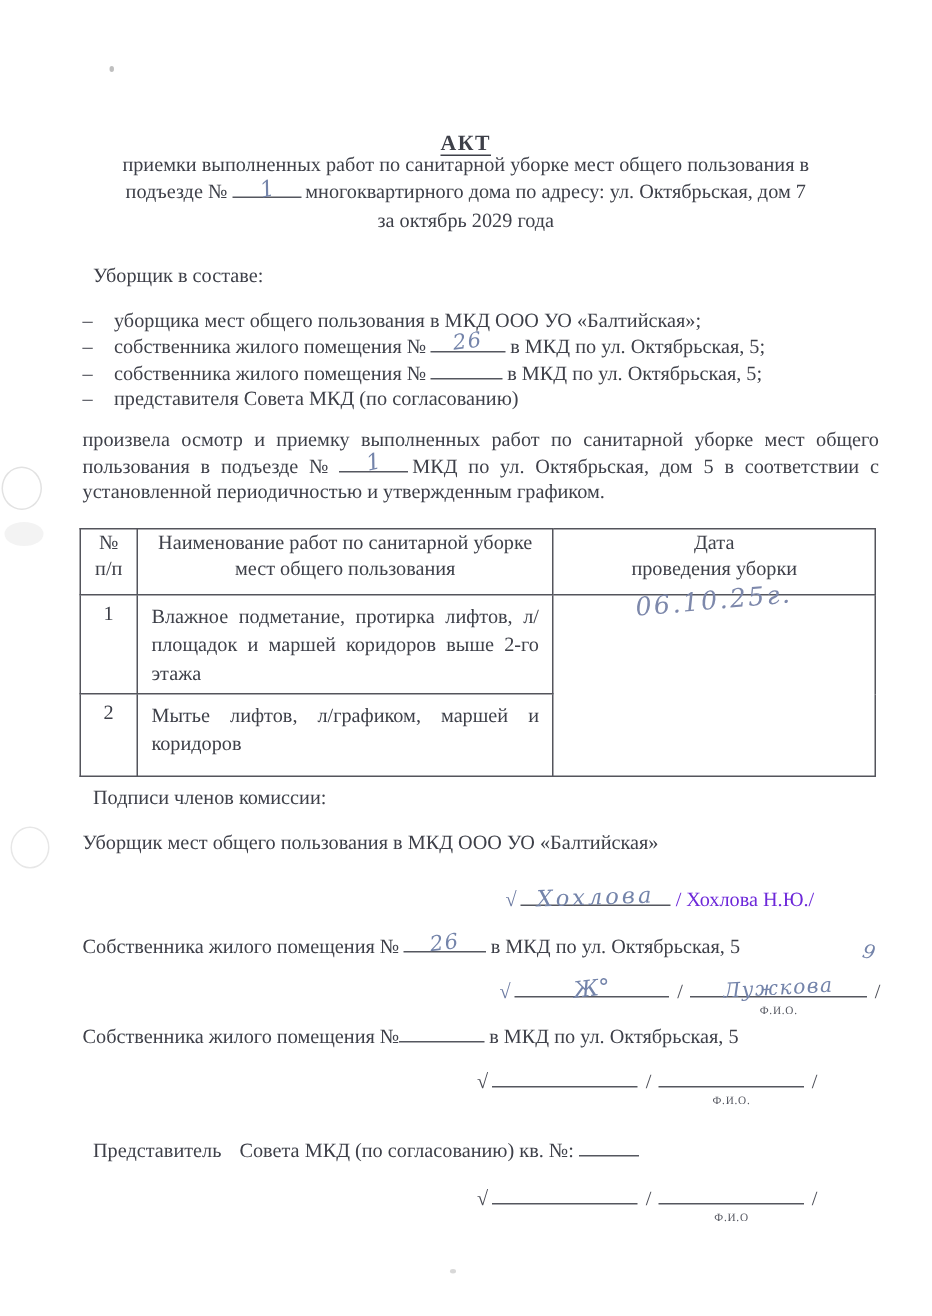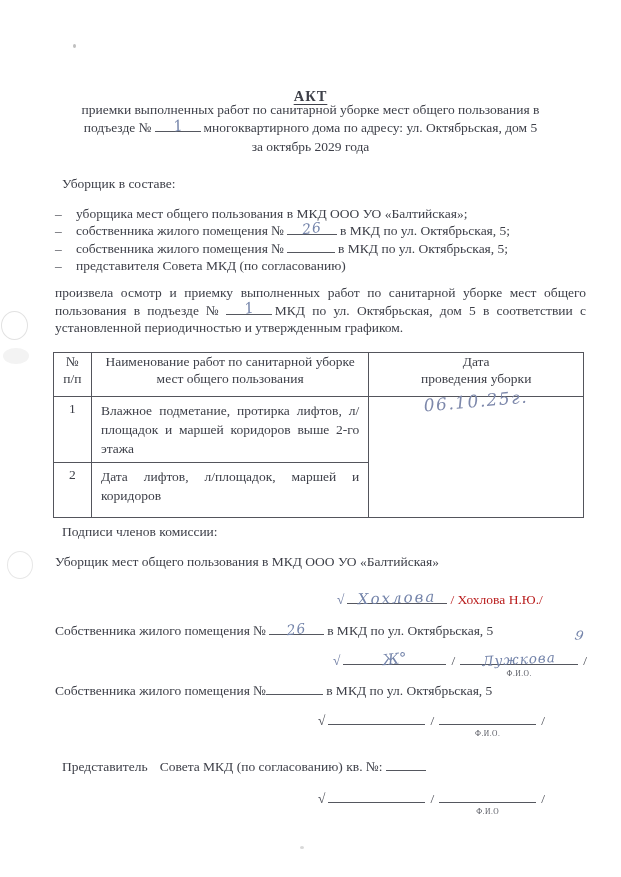--- a/index.html
+++ b/index.html
@@ -52,21 +52,21 @@
   .sig-heading { top:524px; }
   .cleaner-label { top:554px; left:55px; }
   .sigline { white-space:nowrap; line-height:16px; }
   .sig1 { top:592px; left:337px; }
   .sig2 { top:653px; left:333px; }
   .sig3 { top:713px; left:318px; }
   .sig4 { top:791px; left:318px; }
   .tick-hand { color:#6e7ca3; }
   .tick-print { color:#4a4c55; }
   .slash { color:#4a4c55; padding:0 2px; }
-  .sig-name-typed { color:#b91c1c; }
+  .sig-name-typed { color:#6d28d9; }
   .fio { position:absolute; left:0; width:100%; top:13px; text-align:center;
     font-size:7.5px; letter-spacing:0.5px; color:#565861;
     font-family:"Liberation Serif", serif; font-style:normal; }
   .owner-line { left:55px; }
   .owner1 { top:623px; }
   .owner2 { top:683px; }
   .rep-line { top:759px; left:62px; }
   .rep-gap { display:inline-block; width:12px; }
 
   .hw-1a { font-size:15px; transform:rotate(-12deg) translateY(1px); }
@@ -94,21 +94,21 @@
   <div class="abs smudge1"></div>
   <div class="abs speck1"></div>
   <div class="abs speck2"></div>
 
   <div class="abs doc-title">
     <span>АКТ</span>
   </div>
 
   <div class="abs intro">
     <span>приемки выполненных работ по санитарной уборке мест общего пользования в</span><br>
-    <span>подъезде №</span><span class="blank" style="width:46px;"><span class="hw hw-over hw-1a">1</span></span><span>многоквартирного дома по адресу: ул. Октябрьская, дом 5</span><br>
+    <span>подъезде №</span><span class="blank" style="width:46px;"><span class="hw hw-over hw-1a">1</span></span><span>многоквартирного дома по адресу: ул. Октябрьская, дом 7</span><br>
     <span>за октябрь 2029 года</span>
   </div>
 
   <div class="abs sect-label commission-heading">Уборщик в составе:</div>
 
   <div class="abs members">
     <div class="member">
       <span class="dash">–</span>
       <span>уборщика мест общего пользования в МКД ООО УО «Балтийская»;</span>
     </div>
@@ -145,21 +145,21 @@
     </tr>
     <tr class="r1">
       <td class="c-num">1</td>
       <td class="c-work">Влажное подметание, протирка лифтов, л/площадок и маршей коридоров выше 2-го этажа</td>
       <td class="c-date" rowspan="2">
         <span class="hw hw-date">06.10.25г.</span>
       </td>
     </tr>
     <tr class="r2">
       <td class="c-num">2</td>
-      <td class="c-work">Дата лифтов, л/площадок, маршей и коридоров</td>
+      <td class="c-work">Мытье лифтов, л/графиком, маршей и коридоров</td>
     </tr>
   </tbody>
     </table>
 
   <div class="abs cleaner-label">Уборщик мест общего пользования в МКД ООО УО «Балтийская»</div>
 
   <div class="abs sect-label sig-heading">Подписи членов комиссии:</div>
 
   <div class="abs sigline sig1">
     <span class="tick-hand">√</span><span class="blank" style="width:100px;"><span class="hw hw-over hw-sig-name">Хохлова</span></span><span class="sig-name-typed">/ Хохлова Н.Ю./</span>

